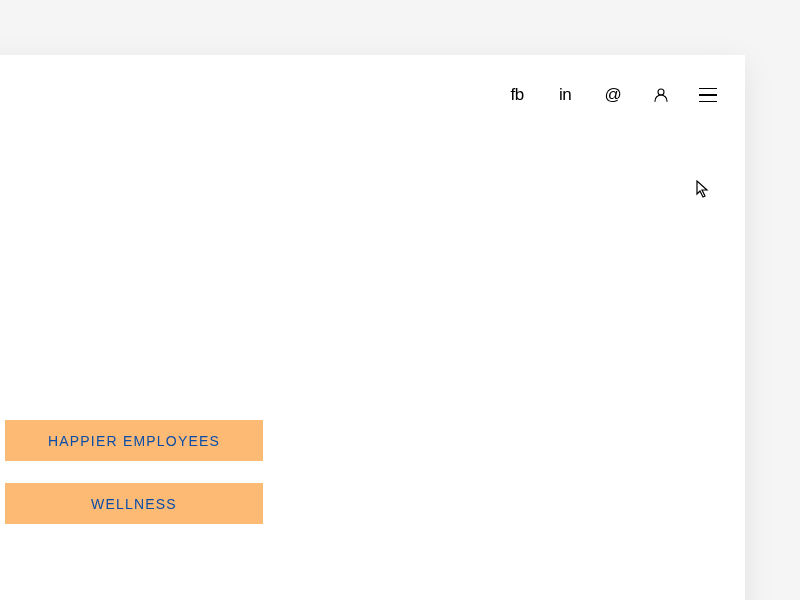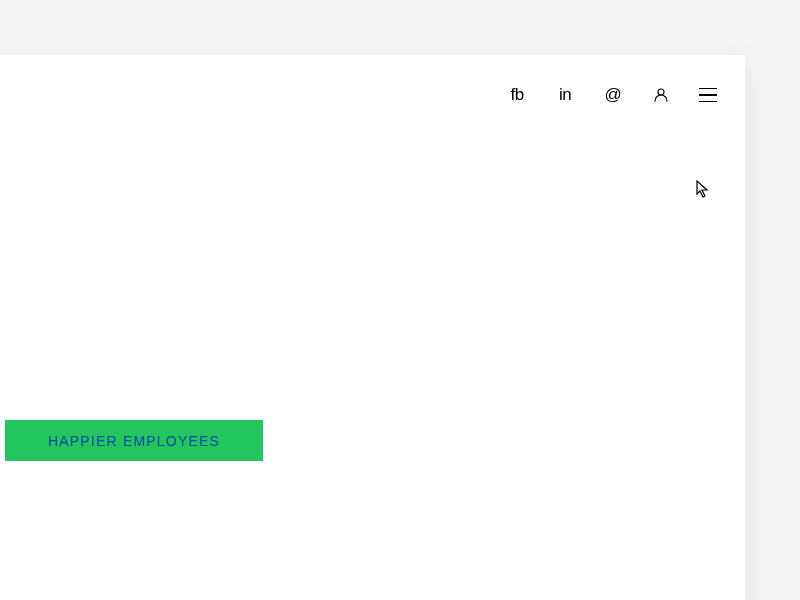--- a/index.html
+++ b/index.html
@@ -61,21 +61,21 @@
       position: absolute;
       top: 365px;
       left: 205px;
       display: flex;
       flex-direction: column;
       gap: 22px;
     }
     .action-button {
       width: 258px;
       height: 41px;
-      background: #22c55e;
+      background: #fdba74;
       border: none;
       color: #0a4da8;
       font-size: 14px;
       font-weight: 400;
       letter-spacing: 1.2px;
       cursor: pointer;
       display: flex;
       align-items: center;
       justify-content: center;
     }
@@ -105,20 +105,21 @@
     </span>
     <div class="hamburger">
       <div class="hamburger-line"></div>
       <div class="hamburger-line"></div>
       <div class="hamburger-line"></div>
     </div>
   </div>
 
   <div class="button-group">
     <button class="action-button">HAPPIER EMPLOYEES</button>
+    <button class="action-button">WELLNESS</button>
   </div>
 
   <div class="cursor">
     <svg width="14" height="18" viewBox="0 0 14 18" fill="none" stroke="#000" stroke-width="1.2">
       <path d="M1 1 L1 14 L4 11 L7 17 L9 16 L6 10 L11 10 Z" fill="#fff"></path>
     </svg>
   </div>
 
 </div>
 

